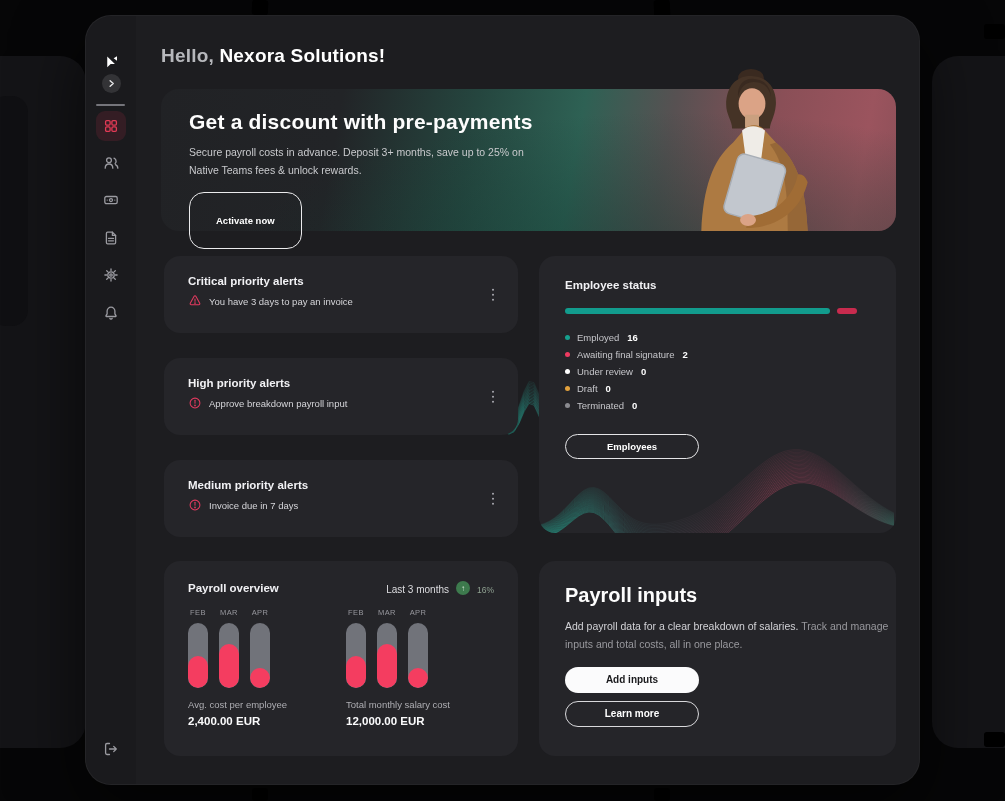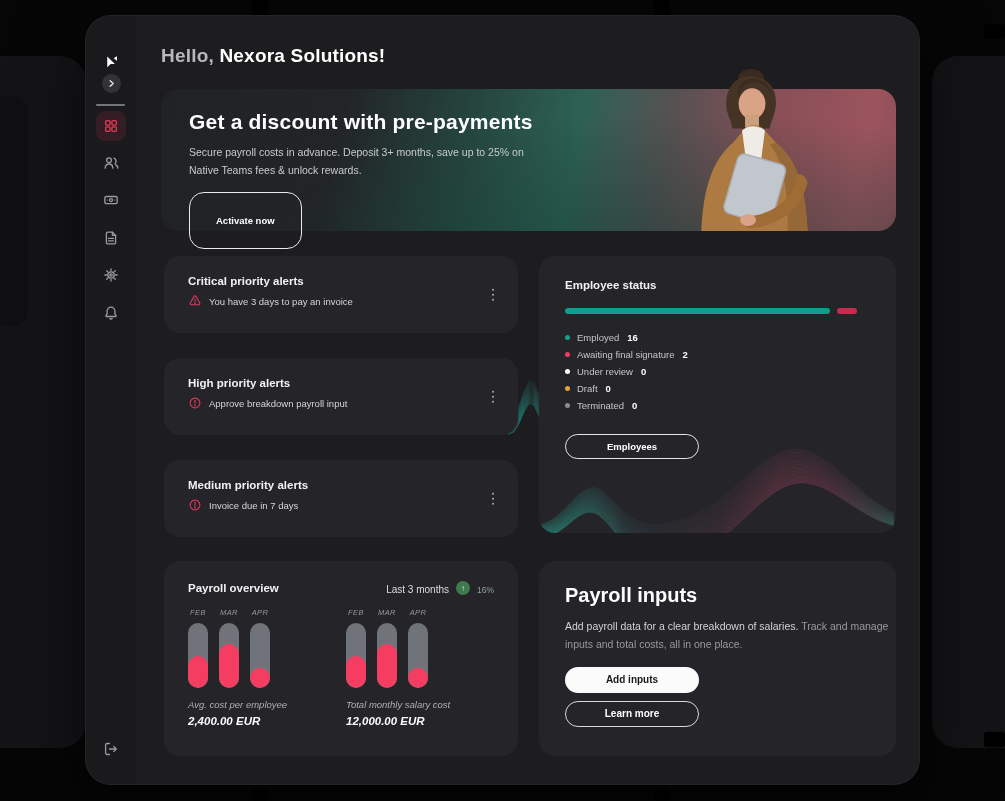--- a/index.html
+++ b/index.html
@@ -70,21 +70,21 @@
 
   
   .po-card { left:78px; top:545px; width:354px; height:195px; padding:20px 24px; }
   .po-head { display:flex; justify-content:space-between; align-items:center; }
   .po-title { font-size:11.5px; font-weight:700; color:#f1f1f4; }
   .po-right { display:flex; align-items:flex-end; gap:7px; }
   .po-period { font-size:10px; color:#dddde0; }
   .trend-badge { width:14px; height:14px; border-radius:50%; background:#3d7a4d; color:#cfe4d3;
     display:flex; align-items:center; justify-content:center; font-size:8px; }
   .po-change { font-size:8.5px; color:#8fa191; }
-  .chart-row { display:flex; margin-top:13px;font-style:italic; }
+  .chart-row { display:flex; margin-top:13px; }
   .bar-group { width:82px; }
   .bar-group + .bar-group { margin-left:76px; }
   .months { display:flex; gap:11px; }
   .month { width:20px; font-size:7.5px; color:#97979d; letter-spacing:.4px; text-align:center; }
   .pills { display:flex; gap:11px; margin-top:6px; }
   .pill { width:20px; height:65px; border-radius:10px; background:#71737a; position:relative; overflow:hidden; }
   .pill-fill { position:absolute; left:0; right:0; bottom:0; border-radius:10px; background:#f43d60; }
   .group-label { margin-top:11px; font-size:9.5px; color:#aeaeb3; white-space:nowrap; }
   .group-value { margin-top:5px; font-size:11.5px; font-weight:700; color:#fbfbfc; }
 

